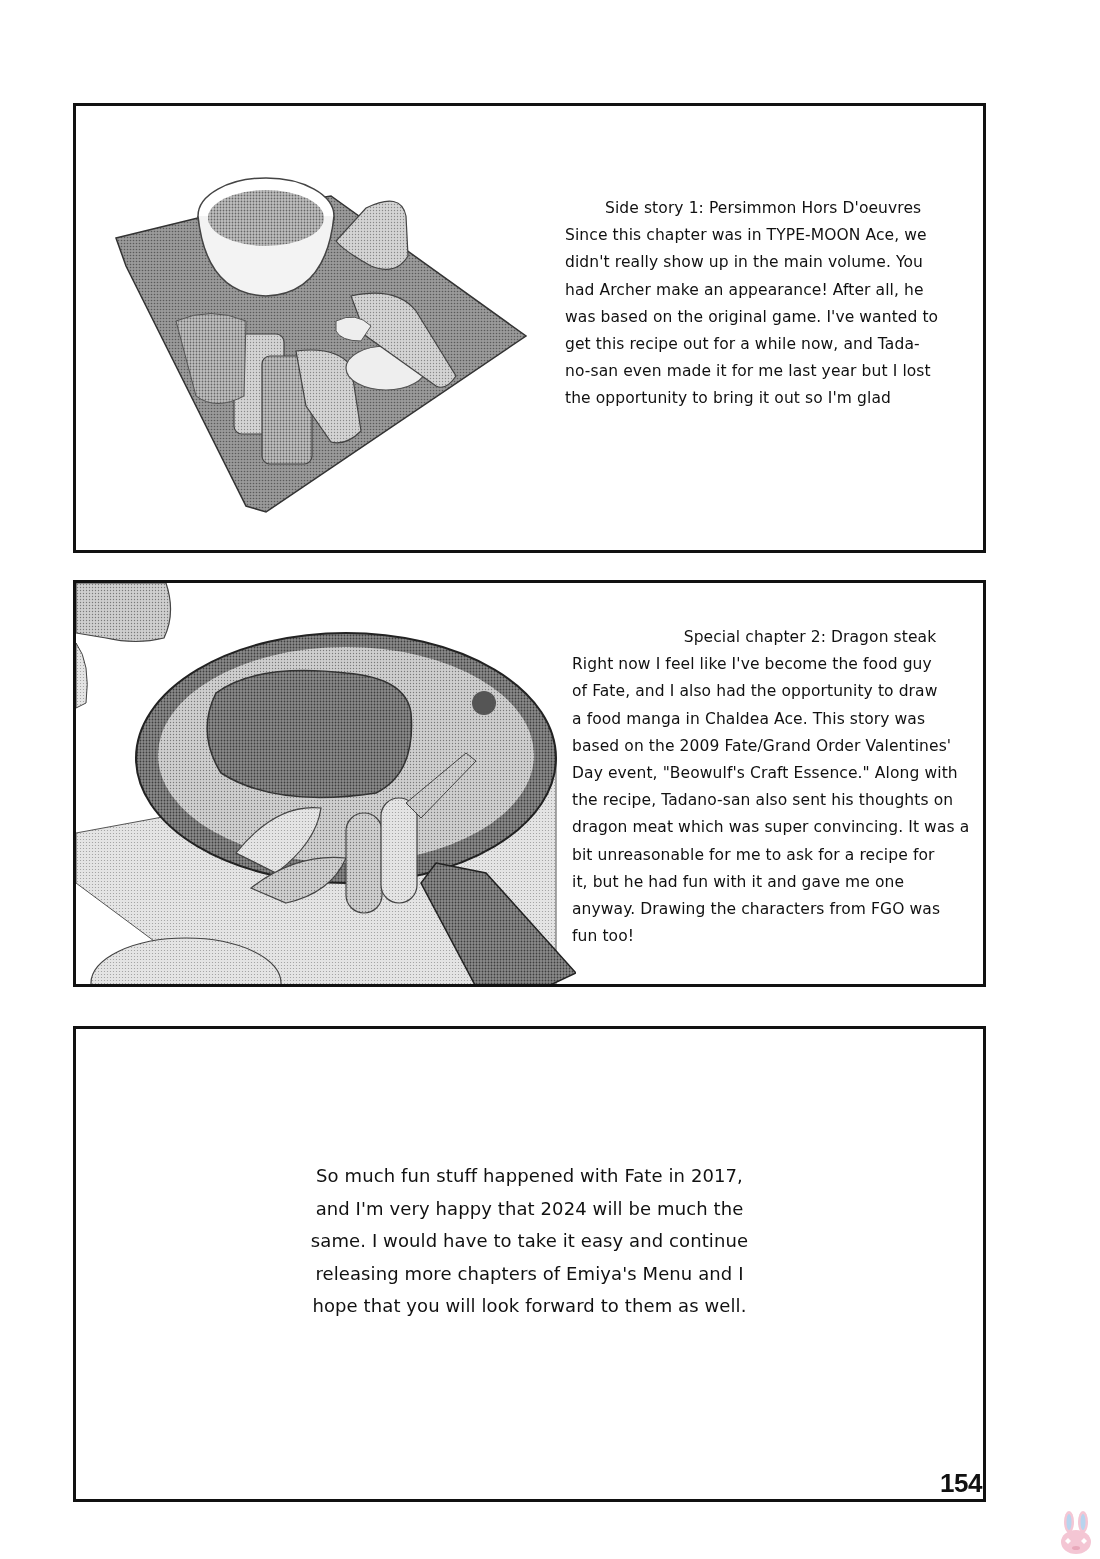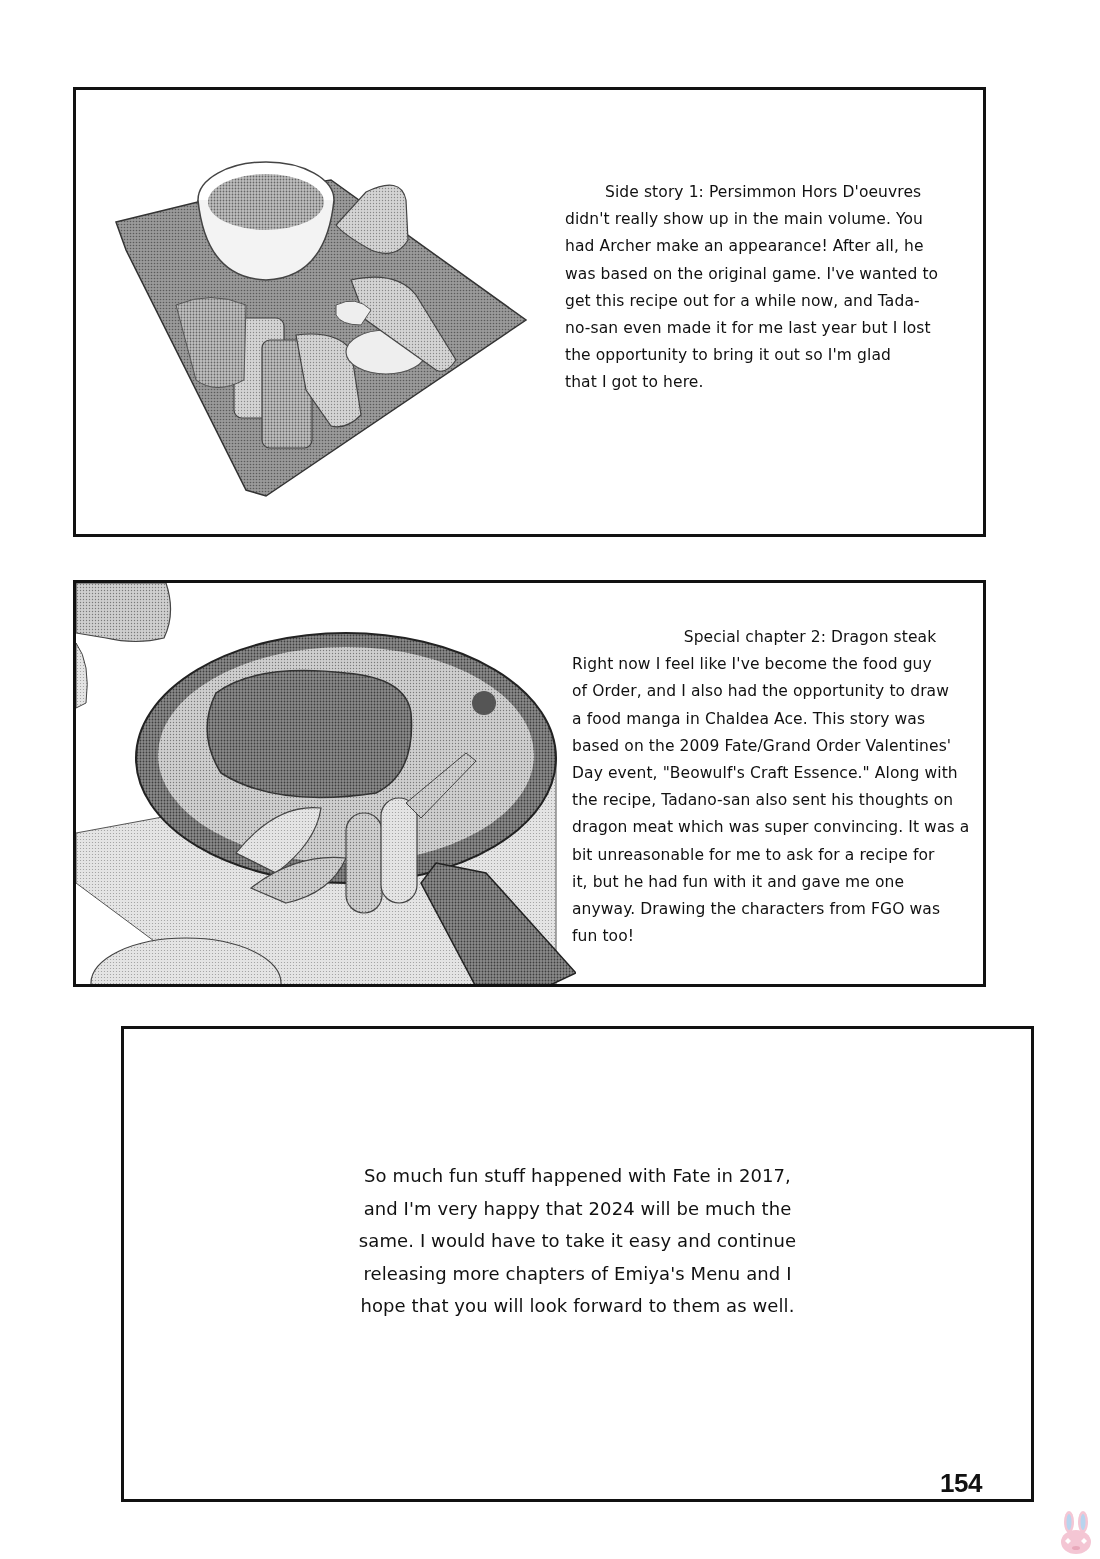--- a/index.html
+++ b/index.html
@@ -1,22 +1,22 @@
 <!DOCTYPE html>
 <html><head>
 <meta charset="utf-8">
 <style>
   html, body { margin: 0; padding: 0; background: #ffffff; }
   body { width: 1100px; height: 1559px; position: relative; overflow: hidden;
          font-family: "DejaVu Sans", sans-serif; color: #111; }
   .panel { position: absolute; left: 73px; width: 913px; border: 3px solid #111;
            background: #fff; overflow: hidden; box-sizing: border-box; }
-  #panel-1 { top: 87px; height: 450px; padding-left: 28px; }
+  #panel-1 { top: 103px; height: 450px; padding-left: 28px; }
   #panel-2 { top: 580px; height: 407px; }
-  #panel-3 { top: 1026px; height: 476px; margin-left: 48px; }
+  #panel-3 { top: 1026px; height: 476px; }
   .note { position: absolute; font-size: 15.5px; line-height: 27.2px; color: #111;
           letter-spacing: 0.1px; }
   .note .title { display: block; text-align: center; }
   .note .line { display: block; white-space: nowrap; }
   #note-1 { left: 489px; top: 89px; width: 380px; }
   #note-1 .title { padding-left: 40px; text-align: left; }
   #note-2 { left: 496px; top: 41px; width: 400px; }
   #note-2 .title { text-align: center; padding-left: 76px; }
   #note-3 { left: 0; right: 0; top: 131px; text-align: center;
             font-size: 18px; line-height: 32.5px; }
@@ -58,27 +58,27 @@
     <rect x="138" y="188" width="50" height="100" rx="8" fill="url(#dots2)" stroke="#444" stroke-width="1.2"></rect>
     <rect x="166" y="210" width="50" height="108" rx="8" fill="url(#dots3)" stroke="#444" stroke-width="1.2"></rect>
     <path d="M200 205 Q240 200 255 220 L265 285 Q250 300 235 296 L210 260 Z" fill="url(#dots2)" stroke="#444" stroke-width="1.2"></path>
     <path d="M80 175 Q115 160 150 175 L148 250 Q120 265 100 250 Z" fill="url(#dots3)" stroke="#555" stroke-width="1"></path>
     <ellipse cx="290" cy="222" rx="40" ry="22" fill="#eee" stroke="#555" stroke-width="1.2"></ellipse>
     <path d="M255 150 Q300 140 320 165 L360 230 Q350 245 340 240 L270 190 Z" fill="url(#dots2)" stroke="#444" stroke-width="1.2"></path>
     <path d="M240 175 Q260 165 275 180 L265 195 Q245 195 240 185 Z" fill="#eee" stroke="#555" stroke-width="1"></path>
   </svg>
   <div class="note" id="note-1">
     <span class="title">Side story 1: Persimmon Hors D'oeuvres</span>
+    <span class="line">Since this chapter was in TYPE-MOON Ace, we</span>
     <span class="line">didn't really show up in the main volume. You</span>
     <span class="line">had Archer make an appearance! After all, he</span>
     <span class="line">was based on the original game. I've wanted to</span>
     <span class="line">get this recipe out for a while now, and Tada-</span>
     <span class="line">no-san even made it for me last year but I lost</span>
     <span class="line">the opportunity to bring it out so I'm glad</span>
-    <span class="line">that I got to here.</span>
   </div>
 </div>
 
 <div class="panel" id="panel-2">
   <svg class="illus" style="left:0;top:0" width="500" height="404" viewBox="0 0 500 404">
     <defs>
       <pattern id="d2a" width="3" height="3" patternUnits="userSpaceOnUse">
         <rect width="3" height="3" fill="#8a8a8a"></rect>
           <circle cx="1.5" cy="1.5" r="0.9" fill="#3e3e3e"></circle>
       </pattern>
@@ -109,21 +109,21 @@
 
     <rect x="270" y="230" width="36" height="100" rx="18" fill="url(#d2b)" stroke="#444" stroke-width="1.2"></rect>
     <rect x="305" y="215" width="36" height="105" rx="18" fill="url(#d2c)" stroke="#444" stroke-width="1.2"></rect>
     <path d="M330 220 L390 170 L400 178 L345 235 Z" fill="url(#d2b)" stroke="#444" stroke-width="1"></path>
 
     <ellipse cx="110" cy="400" rx="95" ry="45" fill="url(#d2c)" stroke="#444" stroke-width="1.2"></ellipse>
   </svg>
   <div class="note" id="note-2">
     <span class="title">Special chapter 2: Dragon steak</span>
     <span class="line">Right now I feel like I've become the food guy</span>
-    <span class="line">of Order, and I also had the opportunity to draw</span>
+    <span class="line">of Fate, and I also had the opportunity to draw</span>
     <span class="line">a food manga in Chaldea Ace. This story was</span>
     <span class="line">based on the 2009 Fate/Grand Order Valentines'</span>
     <span class="line">Day event, "Beowulf's Craft Essence." Along with</span>
     <span class="line">the recipe, Tadano-san also sent his thoughts on</span>
     <span class="line">dragon meat which was super convincing. It was a</span>
     <span class="line">bit unreasonable for me to ask for a recipe for</span>
     <span class="line">it, but he had fun with it and gave me one</span>
     <span class="line">anyway. Drawing the characters from FGO was</span>
     <span class="line">fun too!</span>
   </div>

